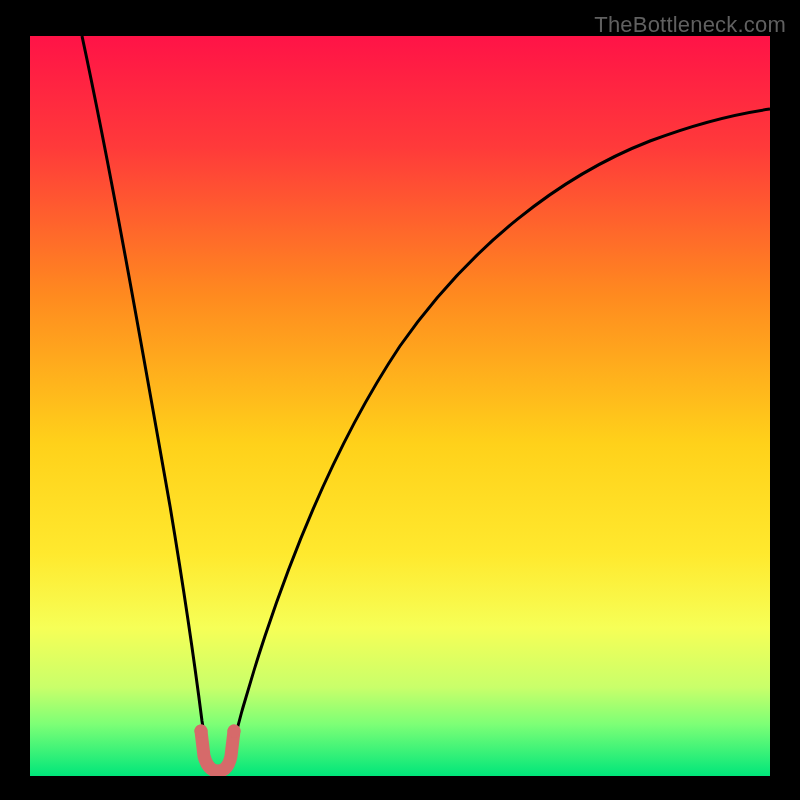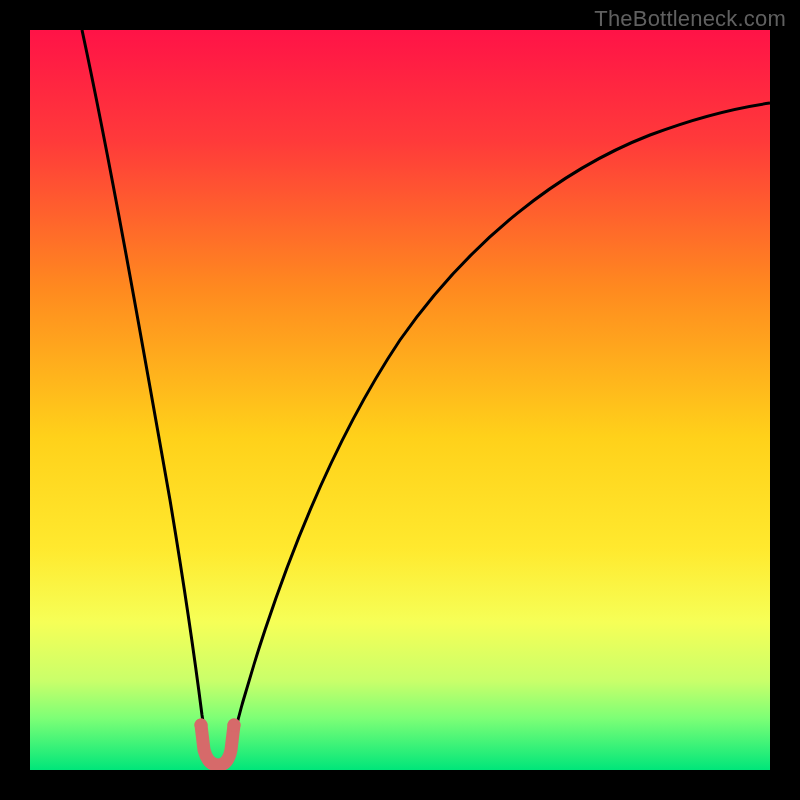--- a/index.html
+++ b/index.html
@@ -7,21 +7,21 @@
     padding: 0;
     width: 800px;
     height: 800px;
     background: #000;
     overflow: hidden;
     position: relative;
   }
   .frame {
     position: absolute;
     left: 0;
-    top: 0;
+    top: 6px;
     width: 800px;
     height: 656px;
   }
   .watermark {
     position: absolute;
     top: 6px;
     right: 14px;
     color: #606060;
     font-family: Arial, Helvetica, sans-serif;
     font-size: 22px;

